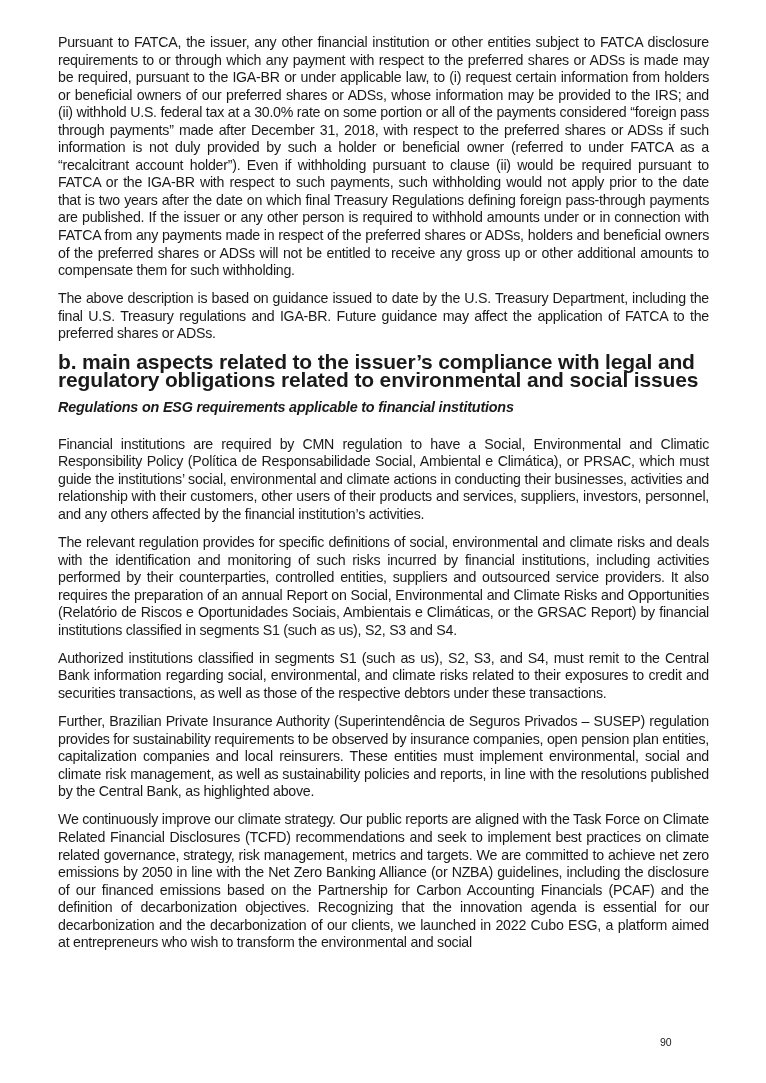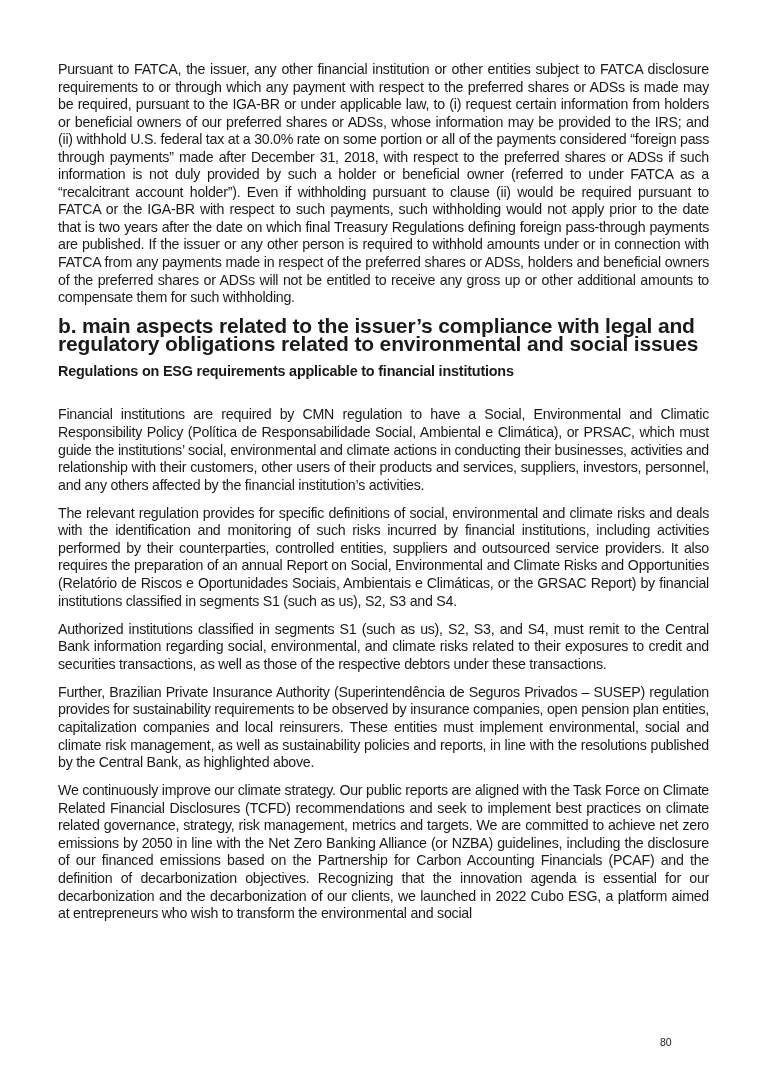--- a/index.html
+++ b/index.html
@@ -11,62 +11,64 @@
       width: 766px;
       height: 1083px;
       position: relative;
       overflow: hidden;
       font-family: "Liberation Sans", sans-serif;
       color: #1a1a1a;
     }
     .page-content {
       position: absolute;
       left: 58px;
-      top: 61px;
+      top: 34px;
       width: 651px;
     }
     .para {
       margin: 0 0 10.6px 0;
       font-size: 14.2px;
       line-height: 17.55px;
       text-align: justify;
       letter-spacing: -0.25px;
       word-spacing: 0px;
     }
     .section-heading {
       margin: 0 0 10.6px 0;
       font-size: 21px;
       line-height: 17.55px;
       font-weight: bold;
       letter-spacing: -0.15px;
     }
     .subsection-heading {
-      margin: 0 0 26px 0;
+      margin: 0 0 19px 0;
       font-size: 14.4px;
       line-height: 17.55px;
       font-weight: bold;
+      font-style: italic;
       letter-spacing: -0.2px;
     }
     .page-number {
       position: absolute;
       left: 660px;
       top: 1036px;
       font-size: 10.5px;
       color: #1a1a1a;
     }
   </style>
 </head>
 <body>
 
 <div class="page-content">
   <p class="para">Pursuant to FATCA, the issuer, any other financial institution or other entities subject to FATCA disclosure requirements to or through which any payment with respect to the preferred shares or ADSs is made may be required, pursuant to the IGA-BR or under applicable law, to (i) request certain information from holders or beneficial owners of our preferred shares or ADSs, whose information may be provided to the IRS; and (ii) withhold U.S. federal tax at a 30.0% rate on some portion or all of the payments considered “foreign pass through payments” made after December 31, 2018, with respect to the preferred shares or ADSs if such information is not duly provided by such a holder or beneficial owner (referred to under FATCA as a “recalcitrant account holder”). Even if withholding pursuant to clause (ii) would be required pursuant to FATCA or the IGA-BR with respect to such payments, such withholding would not apply prior to the date that is two years after the date on which final Treasury Regulations defining foreign pass-through payments are published. If the issuer or any other person is required to withhold amounts under or in connection with FATCA from any payments made in respect of the preferred shares or ADSs, holders and beneficial owners of the preferred shares or ADSs will not be entitled to receive any gross up or other additional amounts to compensate them for such withholding.</p>
+  <p class="para">The above description is based on guidance issued to date by the U.S. Treasury Department, including the final U.S. Treasury regulations and IGA-BR. Future guidance may affect the application of FATCA to the preferred shares or ADSs.</p>
 
   <p class="section-heading">b. main aspects related to the issuer’s compliance with legal and regulatory obligations related to environmental and social issues</p>
   <p class="subsection-heading">Regulations on ESG requirements applicable to financial institutions</p>
 
   <p class="para">Financial institutions are required by CMN regulation to have a Social, Environmental and Climatic Responsibility Policy (Política de Responsabilidade Social, Ambiental e Climática), or PRSAC, which must guide the institutions’ social, environmental and climate actions in conducting their businesses, activities and relationship with their customers, other users of their products and services, suppliers, investors, personnel, and any others affected by the financial institution’s activities.</p>
   <p class="para">The relevant regulation provides for specific definitions of social, environmental and climate risks and deals with the identification and monitoring of such risks incurred by financial institutions, including activities performed by their counterparties, controlled entities, suppliers and outsourced service providers. It also requires the preparation of an annual Report on Social, Environmental and Climate Risks and Opportunities (Relatório de Riscos e Oportunidades Sociais, Ambientais e Climáticas, or the GRSAC Report) by financial institutions classified in segments S1 (such as us), S2, S3 and S4.</p>
   <p class="para">Authorized institutions classified in segments S1 (such as us), S2, S3, and S4, must remit to the Central Bank information regarding social, environmental, and climate risks related to their exposures to credit and securities transactions, as well as those of the respective debtors under these transactions.</p>
   <p class="para">Further, Brazilian Private Insurance Authority (Superintendência de Seguros Privados – SUSEP) regulation provides for sustainability requirements to be observed by insurance companies, open pension plan entities, capitalization companies and local reinsurers. These entities must implement environmental, social and climate risk management, as well as sustainability policies and reports, in line with the resolutions published by the Central Bank, as highlighted above.</p>
   <p class="para" style="margin-bottom:0;">We continuously improve our climate strategy. Our public reports are aligned with the Task Force on Climate Related Financial Disclosures (TCFD) recommendations and seek to implement best practices on climate related governance, strategy, risk management, metrics and targets. We are committed to achieve net zero emissions by 2050 in line with the Net Zero Banking Alliance (or NZBA) guidelines, including the disclosure of our financed emissions based on the Partnership for Carbon Accounting Financials (PCAF) and the definition of decarbonization objectives. Recognizing that the innovation agenda is essential for our decarbonization and the decarbonization of our clients, we launched in 2022 Cubo ESG, a platform aimed at entrepreneurs who wish to transform the environmental and social</p>
 </div>
 
-<div class="page-number">80</div>
+<div class="page-number">90</div>
 
 </body></html>

